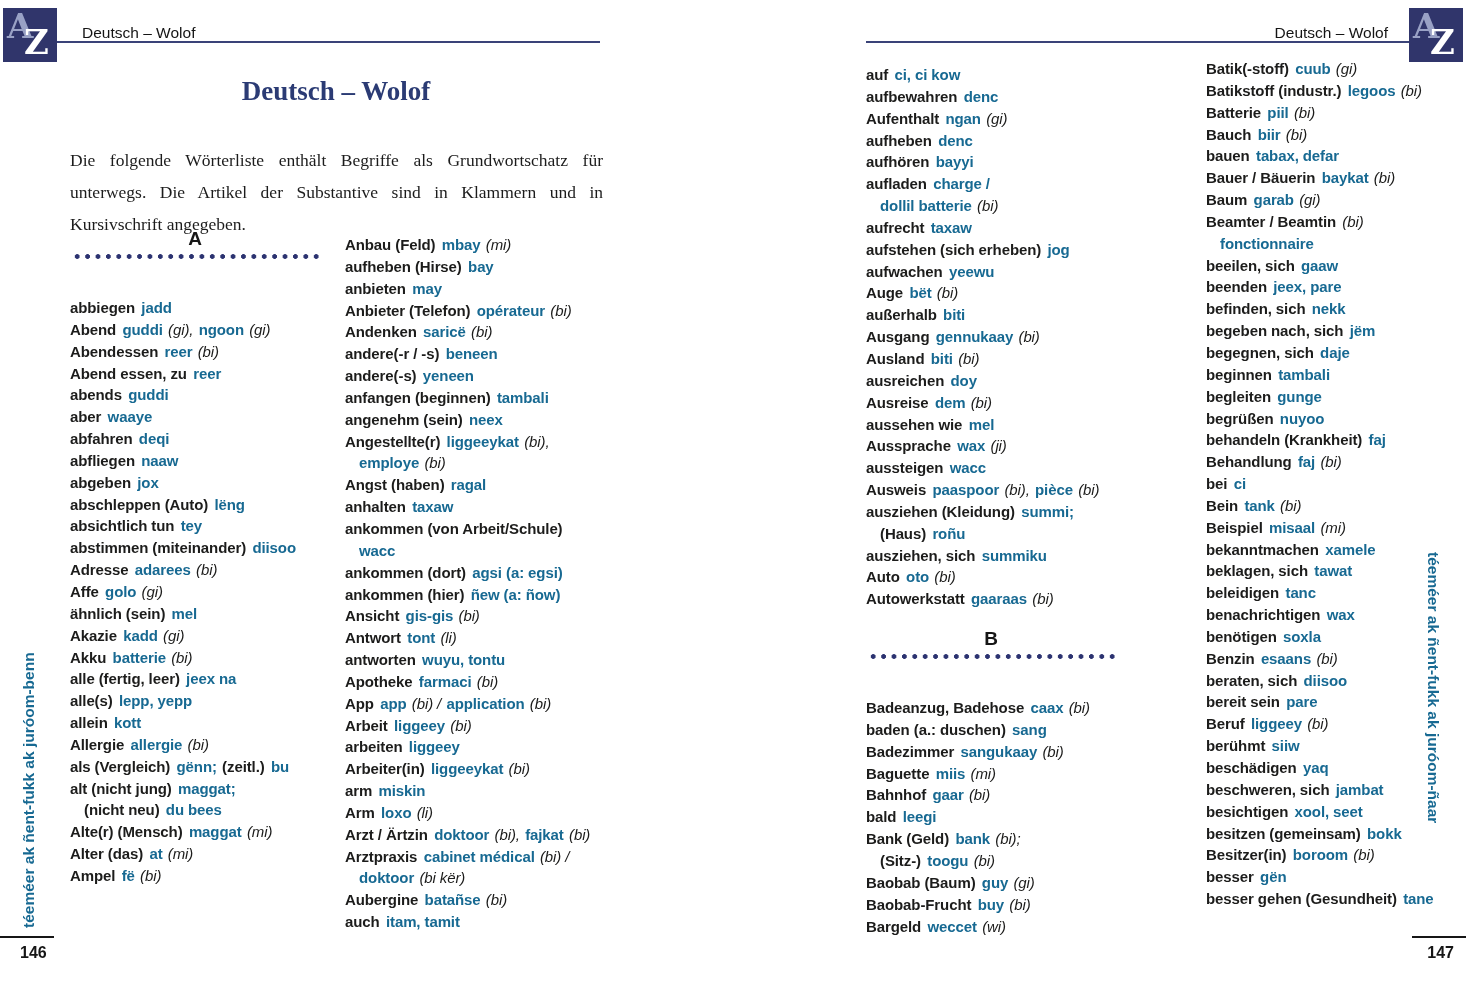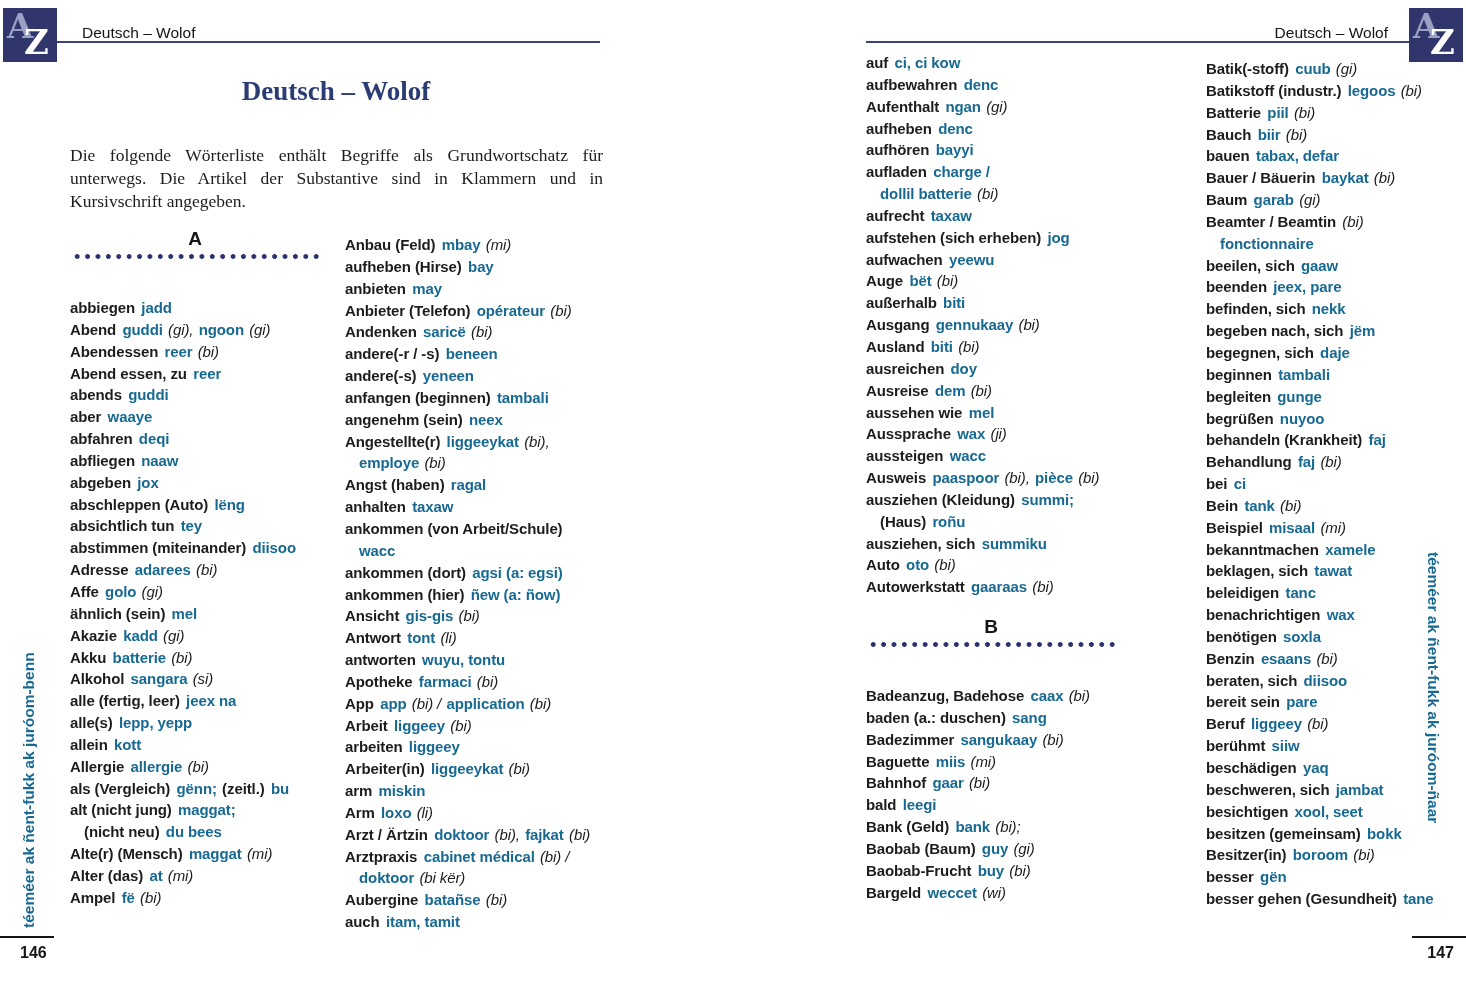--- a/index.html
+++ b/index.html
@@ -10,21 +10,21 @@
   .logo{width:54px;height:54px;background:#30356b;}
   .logo span{position:absolute;font-family:"DejaVu Serif",serif;font-weight:700;font-size:34px;line-height:1;}
   .logo .la{left:4px;top:1px;color:#99a1c5;}
   .logo .lz{left:21px;top:17px;color:#ffffff;}
   
   .runhead{font-size:15.5px;color:#141414;}
   .headrule{height:2px;background:#3a4378;}
   
   .title{width:532px;text-align:center;font-family:"Liberation Serif",serif;font-weight:700;
          font-size:27px;color:#2b3b74;}
-  .intro{width:533px;font-family:"Liberation Serif",serif;font-size:17.5px;line-height:23px;
+  .intro{width:533px;font-family:"Liberation Serif",serif;font-size:17.5px;line-height:32px;
          color:#1c1c1c;text-align:justify;}
   
   .col{font-size:15px;line-height:21.85px;letter-spacing:-0.1px;white-space:nowrap;}
   .letter-head{width:250px;text-align:center;font-weight:700;font-size:19px;color:#161616;height:26px;line-height:26px;}
   .letter-head.mid{margin-top:16px;}
   .dotline{width:250px;height:9px;margin-bottom:36px;
            background-image:radial-gradient(circle,#2b3270 2.1px,rgba(0,0,0,0) 2.6px);
            background-size:10.4px 9px;background-position:2px 50%;background-repeat:repeat-x;}
   .entry{height:21.85px;}
   .entry.ind{padding-left:14px;}
@@ -66,21 +66,20 @@
       <div class="entry"><span class="de">abfliegen</span><span class="wo">naaw</span></div>
       <div class="entry"><span class="de">abgeben</span><span class="wo">jox</span></div>
       <div class="entry"><span class="de">abschleppen (Auto)</span><span class="wo">lëng</span></div>
       <div class="entry"><span class="de">absichtlich tun</span><span class="wo">tey</span></div>
       <div class="entry"><span class="de">abstimmen (miteinander)</span><span class="wo">diisoo</span></div>
       <div class="entry"><span class="de">Adresse</span><span class="wo">adarees</span><span class="an">(bi)</span></div>
       <div class="entry"><span class="de">Affe</span><span class="wo">golo</span><span class="an">(gi)</span></div>
       <div class="entry"><span class="de">ähnlich (sein)</span><span class="wo">mel</span></div>
       <div class="entry"><span class="de">Akazie</span><span class="wo">kadd</span><span class="an">(gi)</span></div>
       <div class="entry"><span class="de">Akku</span><span class="wo">batterie</span><span class="an">(bi)</span></div>
-      <div class="entry"><span class="de">Alkohol</span><span class="wo">sangara</span><span class="an">(si)</span></div>
       <div class="entry"><span class="de">alle (fertig, leer)</span><span class="wo">jeex na</span></div>
       <div class="entry"><span class="de">alle(s)</span><span class="wo">lepp, yepp</span></div>
       <div class="entry"><span class="de">allein</span><span class="wo">kott</span></div>
       <div class="entry"><span class="de">Allergie</span><span class="wo">allergie</span><span class="an">(bi)</span></div>
       <div class="entry"><span class="de">als (Vergleich)</span><span class="wo">gënn;</span><span class="de">(zeitl.)</span><span class="wo">bu</span></div>
       <div class="entry"><span class="de">alt (nicht jung)</span><span class="wo">maggat;</span></div>
       <div class="entry ind"><span class="de">(nicht neu)</span><span class="wo">du bees</span></div>
       <div class="entry"><span class="de">Alte(r) (Mensch)</span><span class="wo">maggat</span><span class="an">(mi)</span></div>
       <div class="entry"><span class="de">Alter (das)</span><span class="wo">at</span><span class="an">(mi)</span></div>
       <div class="entry"><span class="de">Ampel</span><span class="wo">fë</span><span class="an">(bi)</span></div>
@@ -124,21 +123,21 @@
   <div class="abs pagerule" style="left:0;top:936px;width:54px;"></div>
   <div class="abs pagenum" style="left:20px;top:944px;">146</div>
 
   <div class="abs runhead" style="left:866px;top:24px;width:522px;text-align:right;">Deutsch – Wolof</div>
   <div class="abs headrule" style="left:866px;top:41px;width:543px;"></div>
   <div class="abs logo" style="left:1409px;top:8px;">
     <span class="la">A</span>
     <span class="lz">Z</span>
   </div>
 
-  <div class="abs col" style="left:866px;top:52px;width:276px;">
+  <div class="abs col" style="left:866px;top:64px;width:276px;">
       <div class="entry"><span class="de">auf</span><span class="wo">ci, ci kow</span></div>
       <div class="entry"><span class="de">aufbewahren</span><span class="wo">denc</span></div>
       <div class="entry"><span class="de">Aufenthalt</span><span class="wo">ngan</span><span class="an">(gi)</span></div>
       <div class="entry"><span class="de">aufheben</span><span class="wo">denc</span></div>
       <div class="entry"><span class="de">aufhören</span><span class="wo">bayyi</span></div>
       <div class="entry"><span class="de">aufladen</span><span class="wo">charge /</span></div>
       <div class="entry ind"><span class="wo">dollil batterie</span><span class="an">(bi)</span></div>
       <div class="entry"><span class="de">aufrecht</span><span class="wo">taxaw</span></div>
       <div class="entry"><span class="de">aufstehen (sich erheben)</span><span class="wo">jog</span></div>
       <div class="entry"><span class="de">aufwachen</span><span class="wo">yeewu</span></div>
@@ -159,20 +158,21 @@
       <div class="entry"><span class="de">Autowerkstatt</span><span class="wo">gaaraas</span><span class="an">(bi)</span></div>
       <div class="letter-head mid">B</div>
       <div class="dotline"></div>
       <div class="entry"><span class="de">Badeanzug, Badehose</span><span class="wo">caax</span><span class="an">(bi)</span></div>
       <div class="entry"><span class="de">baden (a.: duschen)</span><span class="wo">sang</span></div>
       <div class="entry"><span class="de">Badezimmer</span><span class="wo">sangukaay</span><span class="an">(bi)</span></div>
       <div class="entry"><span class="de">Baguette</span><span class="wo">miis</span><span class="an">(mi)</span></div>
       <div class="entry"><span class="de">Bahnhof</span><span class="wo">gaar</span><span class="an">(bi)</span></div>
       <div class="entry"><span class="de">bald</span><span class="wo">leegi</span></div>
       <div class="entry"><span class="de">Bank (Geld)</span><span class="wo">bank</span><span class="an">(bi);</span></div>
+      <div class="entry ind"><span class="de">(Sitz-)</span><span class="wo">toogu</span><span class="an">(bi)</span></div>
       <div class="entry"><span class="de">Baobab (Baum)</span><span class="wo">guy</span><span class="an">(gi)</span></div>
       <div class="entry"><span class="de">Baobab-Frucht</span><span class="wo">buy</span><span class="an">(bi)</span></div>
       <div class="entry"><span class="de">Bargeld</span><span class="wo">weccet</span><span class="an">(wi)</span></div>
     </div>
   <div class="abs col" style="left:1206px;top:58px;width:282px;">
       <div class="entry"><span class="de">Batik(-stoff)</span><span class="wo">cuub</span><span class="an">(gi)</span></div>
       <div class="entry"><span class="de">Batikstoff (industr.)</span><span class="wo">legoos</span><span class="an">(bi)</span></div>
       <div class="entry"><span class="de">Batterie</span><span class="wo">piil</span><span class="an">(bi)</span></div>
       <div class="entry"><span class="de">Bauch</span><span class="wo">biir</span><span class="an">(bi)</span></div>
       <div class="entry"><span class="de">bauen</span><span class="wo">tabax, defar</span></div>

